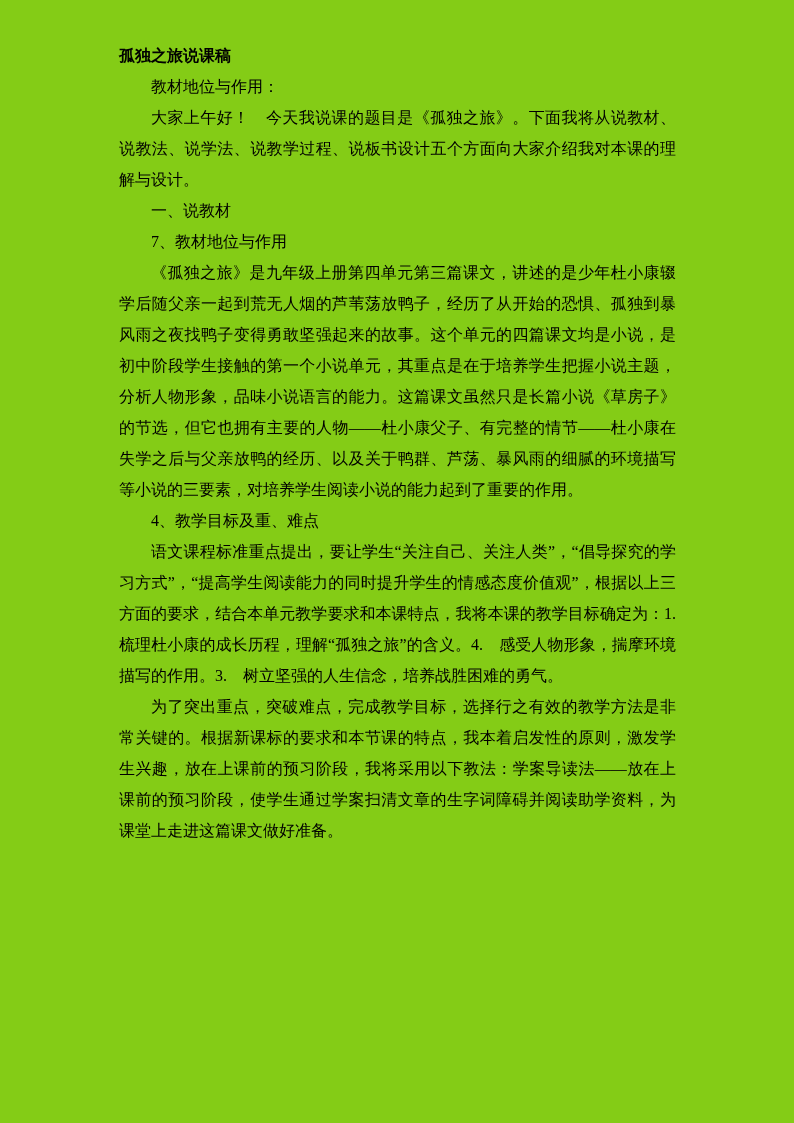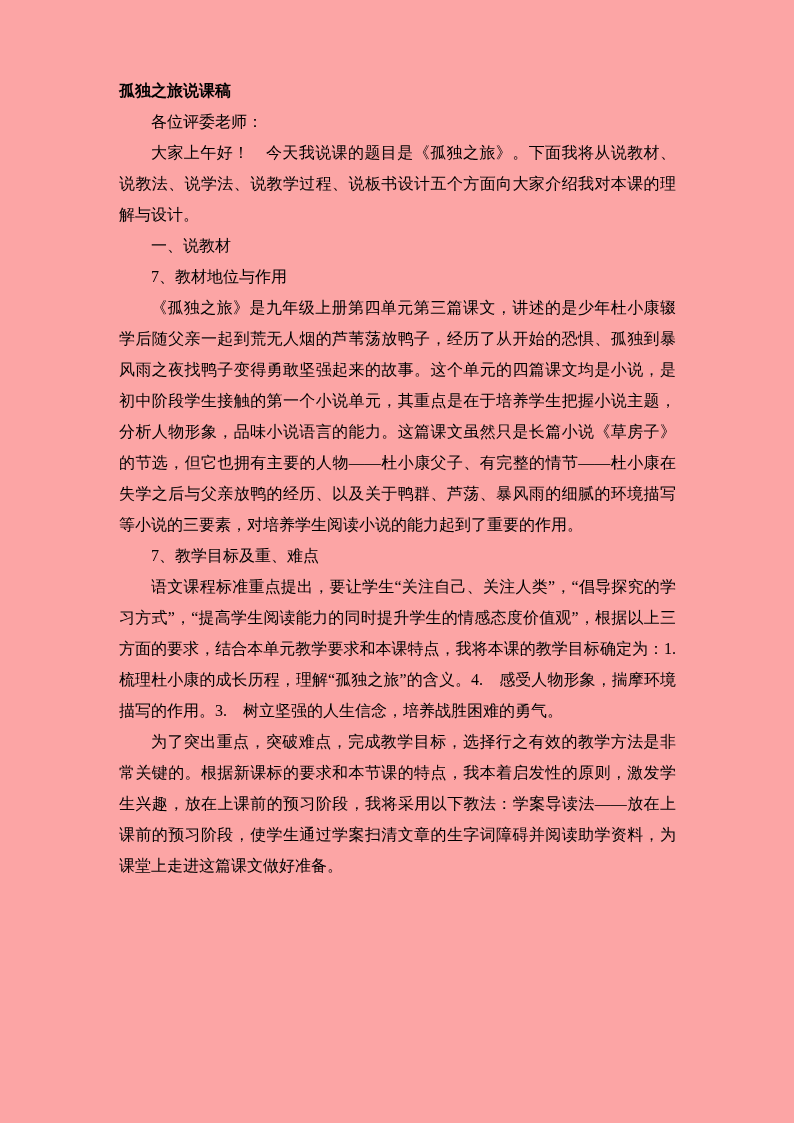--- a/index.html
+++ b/index.html
@@ -5,22 +5,22 @@
   html, body {
     margin: 0;
     padding: 0;
     background: #ffffff;
   }
   .page {
     position: relative;
     width: 794px;
     height: 1123px;
     box-sizing: border-box;
-    padding: 75px 118px 0 119px;
-    background: #fca5a5;
+    padding: 40px 118px 0 119px;
+    background: #84cc16;
     color: #000000;
     font-family: "Liberation Serif", "DejaVu Serif", serif;
     overflow: hidden;
   }
   .doc-title {
     margin: 0;
     font-size: 16px;
     font-weight: bold;
     line-height: 31px;
     text-indent: 0;
@@ -35,30 +35,30 @@
     text-justify: inter-ideograph;
     word-break: break-all;
   }
 </style>
 </head>
 <body>
 
 <div class="page">
   <h1 class="doc-title">孤独之旅说课稿</h1>
 
-  <p class="para">各位评委老师：</p>
+  <p class="para">教材地位与作用：</p>
 
   <p class="para">大家上午好！　今天我说课的题目是《孤独之旅》。下面我将从说教材、说教法、说学法、说教学过程、说板书设计五个方面向大家介绍我对本课的理解与设计。</p>
 
   <p class="para">一、说教材</p>
 
   <p class="para">7、教材地位与作用</p>
 
   <p class="para">《孤独之旅》是九年级上册第四单元第三篇课文，讲述的是少年杜小康辍学后随父亲一起到荒无人烟的芦苇荡放鸭子，经历了从开始的恐惧、孤独到暴风雨之夜找鸭子变得勇敢坚强起来的故事。这个单元的四篇课文均是小说，是初中阶段学生接触的第一个小说单元，其重点是在于培养学生把握小说主题，分析人物形象，品味小说语言的能力。这篇课文虽然只是长篇小说《草房子》的节选，但它也拥有主要的人物——杜小康父子、有完整的情节——杜小康在失学之后与父亲放鸭的经历、以及关于鸭群、芦荡、暴风雨的细腻的环境描写等小说的三要素，对培养学生阅读小说的能力起到了重要的作用。</p>
 
-  <p class="para">7、教学目标及重、难点</p>
+  <p class="para">4、教学目标及重、难点</p>
 
   <p class="para">语文课程标准重点提出，要让学生“关注自己、关注人类”，“倡导探究的学习方式”，“提高学生阅读能力的同时提升学生的情感态度价值观”，根据以上三方面的要求，结合本单元教学要求和本课特点，我将本课的教学目标确定为：1.梳理杜小康的成长历程，理解“孤独之旅”的含义。4.　感受人物形象，揣摩环境描写的作用。3.　树立坚强的人生信念，培养战胜困难的勇气。</p>
 
 
 
   <p class="para">为了突出重点，突破难点，完成教学目标，选择行之有效的教学方法是非常关键的。根据新课标的要求和本节课的特点，我本着启发性的原则，激发学生兴趣，放在上课前的预习阶段，我将采用以下教法：学案导读法——放在上课前的预习阶段，使学生通过学案扫清文章的生字词障碍并阅读助学资料，为课堂上走进这篇课文做好准备。</p>
 </div>
 
 </body></html>

